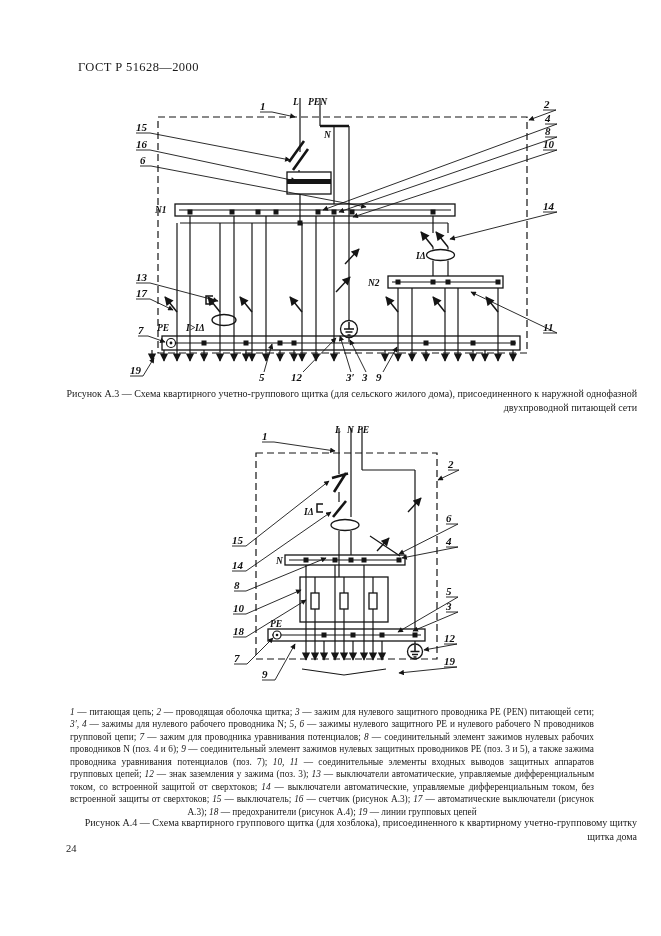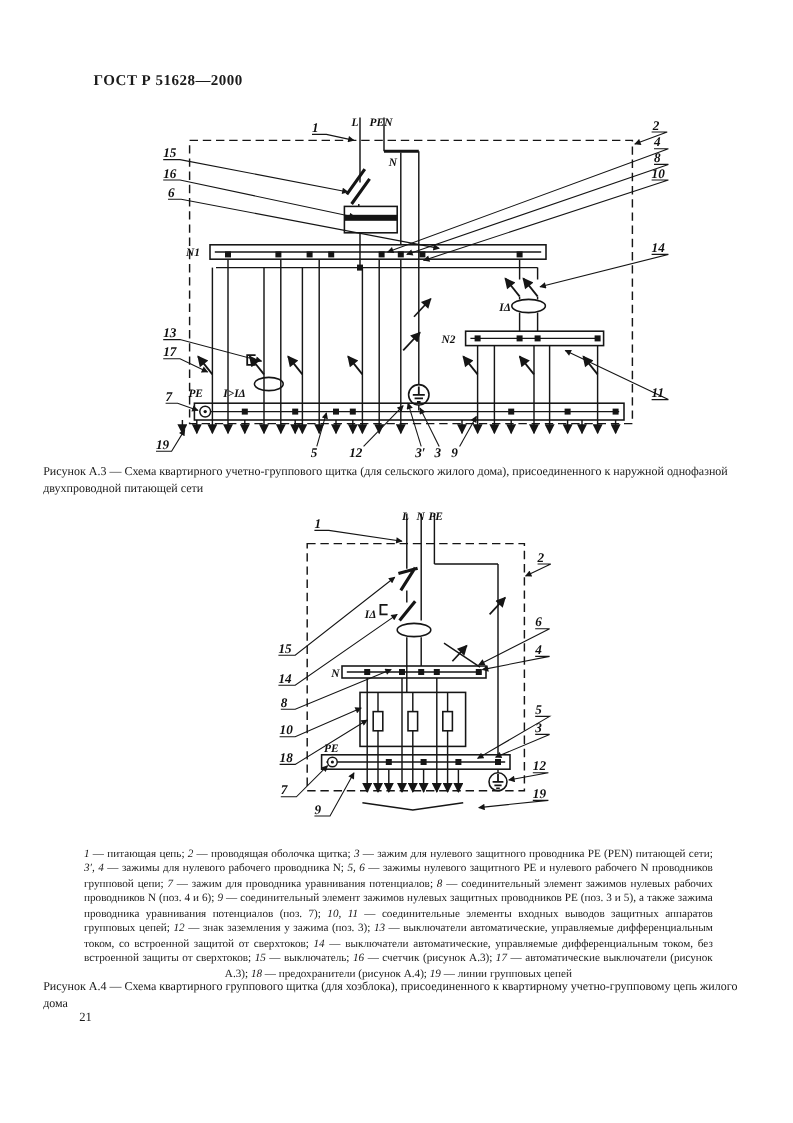--- a/index.html
+++ b/index.html
@@ -1,20 +1,20 @@
 <!DOCTYPE html>
 <html><head>
 <meta charset="utf-8">
 <style>
   html,body{margin:0;padding:0;background:#e8e8e8}
   .page{position:relative;width:661px;height:936px;background:#fff;
         font-family:"Liberation Serif",serif;color:#1a1a1a;overflow:hidden;margin:0 auto}
-  .hdr{position:absolute;left:78px;top:60px;font-weight:bold;font-size:12.5px;letter-spacing:.4px}
+  .hdr{position:absolute;left:78px;top:60px;font-weight:normal;font-size:12.5px;letter-spacing:.4px}
   svg.diag{position:absolute;left:0;top:0}
-  .cap{position:absolute;left:36px;width:581px;text-align:left;font-size:10px;line-height:13.5px}
+  .cap{position:absolute;left:56px;width:581px;text-align:right;font-size:10px;line-height:13.5px}
   #capA3{top:387px}
   #capA4{top:816px}
   .legend{position:absolute;left:70px;top:706px;width:524px;font-size:9.3px;line-height:12.45px;
           text-align:justify;text-align-last:center}
   .legend i{font-style:italic}
   .pageno{position:absolute;left:66px;top:843px;font-size:10.5px}
   
   .w{stroke:#151515;stroke-width:1.2;fill:none}
   .w15{stroke:#151515;stroke-width:1.5;fill:none}
   .wt{stroke:#151515;stroke-width:2.6;fill:none}
@@ -295,16 +295,16 @@
           <text x="444" y="642" class="co">12</text>
           <text x="444" y="665" class="co">19</text>
         </g>
     </g>
   </svg>
 
   <div class="cap" id="capA3">Рисунок А.3 — Схема квартирного учетно-группового щитка (для сельского жилого дома), присоединенного к наружной однофазной двухпроводной питающей сети</div>
 
   <div class="legend" id="legend"><span><i>1</i> — питающая цепь; </span><span><i>2</i> — проводящая оболочка щитка; </span><span><i>3</i> — зажим для нулевого защитного проводника РЕ (PEN) питающей сети; </span><span><i>3′, 4</i> — зажимы для нулевого рабочего проводника N; </span><span><i>5, 6</i> — зажимы нулевого защитного РЕ и нулевого рабочего N проводников групповой цепи; </span><span><i>7</i> — зажим для проводника уравнивания потенциалов; </span><span><i>8</i> — соединительный элемент зажимов нулевых рабочих проводников N (поз. 4 и 6); </span><span><i>9</i> — соединительный элемент зажимов нулевых защитных проводников РЕ (поз. 3 и 5), а также зажима проводника уравнивания потенциалов (поз. 7); </span><span><i>10, 11</i> — соединительные элементы входных выводов защитных аппаратов групповых цепей; </span><span><i>12</i> — знак заземления у зажима (поз. 3); </span><span><i>13</i> — выключатели автоматические, управляемые дифференциальным током, со встроенной защитой от сверхтоков; </span><span><i>14</i> — выключатели автоматические, управляемые дифференциальным током, без встроенной защиты от сверхтоков; </span><span><i>15</i> — выключатель; </span><span><i>16</i> — счетчик (рисунок А.3); </span><span><i>17</i> — автоматические выключатели (рисунок А.3); </span><span><i>18</i> — предохранители (рисунок А.4); </span><span><i>19</i> — линии групповых цепей</span></div>
 
-  <div class="cap" id="capA4">Рисунок А.4 — Схема квартирного группового щитка (для хозблока), присоединенного к квартирному учетно-групповому цепь жилого дома</div>
-
-  <div class="pageno">21</div>
+  <div class="cap" id="capA4">Рисунок А.4 — Схема квартирного группового щитка (для хозблока), присоединенного к квартирному учетно-групповому щитку щитка дома</div>
+
+  <div class="pageno">24</div>
 </div>
 
 </body></html>

